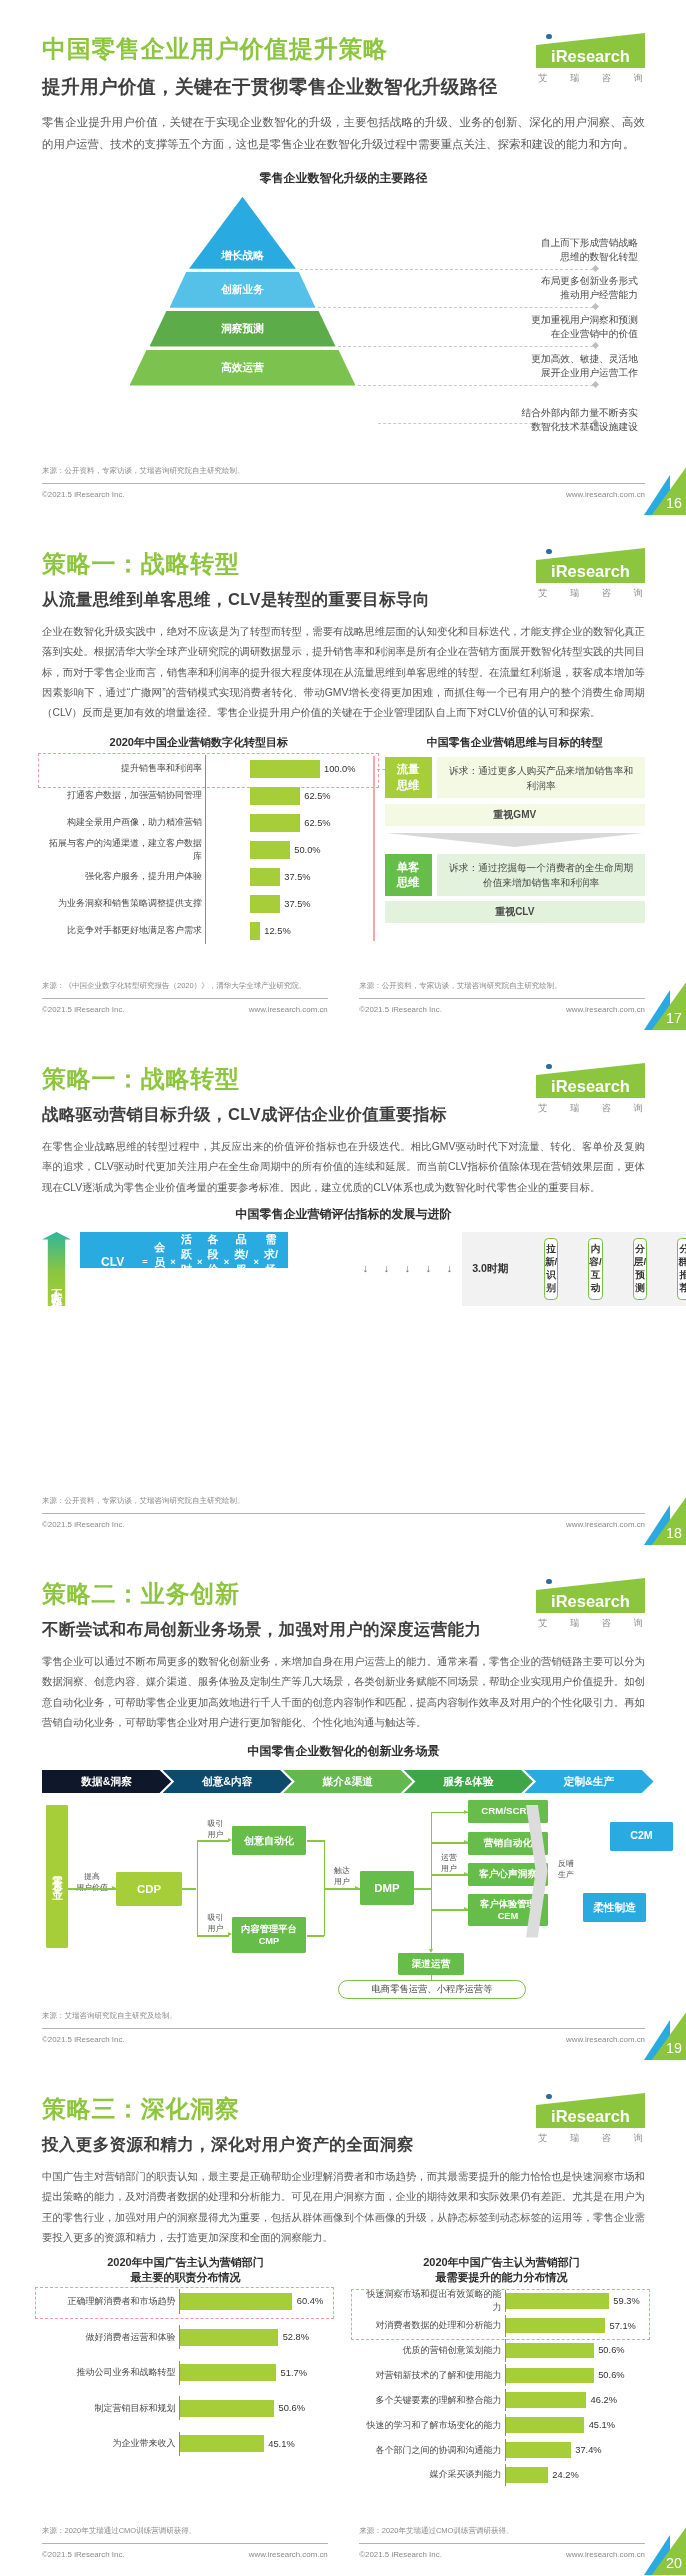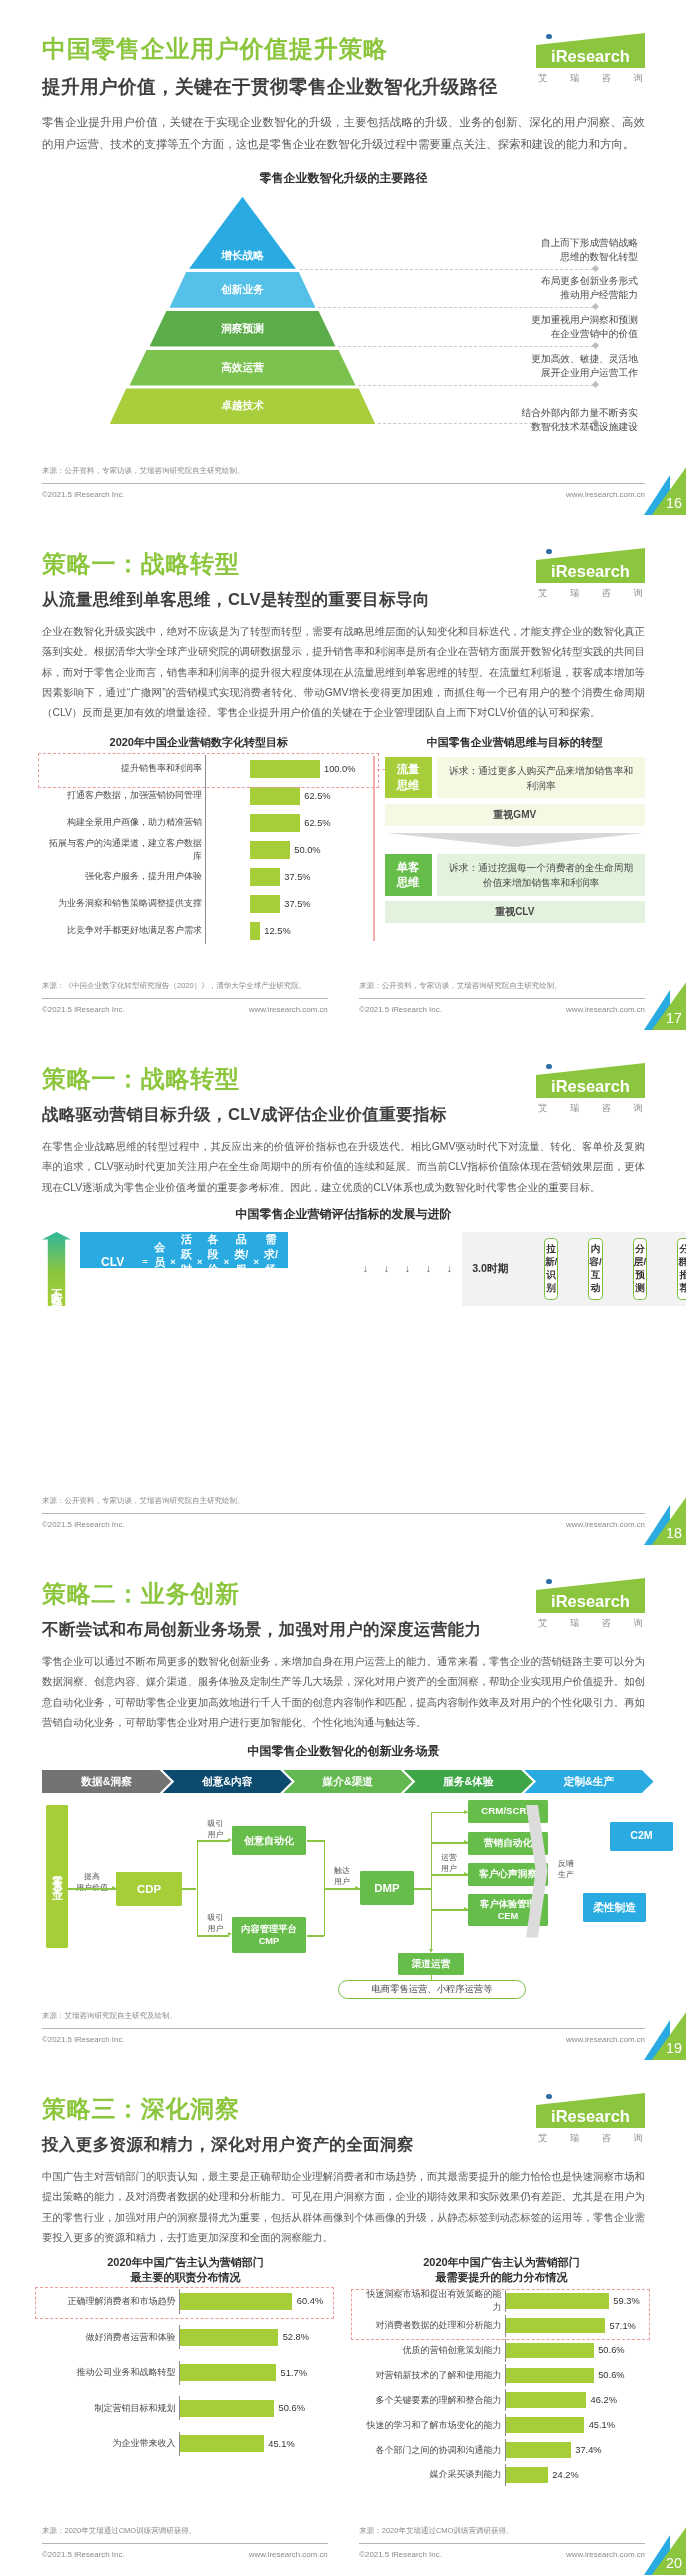--- a/index.html
+++ b/index.html
@@ -86,21 +86,21 @@
   .era-label{font-weight:700;font-size:10.7px;color:#333;}
   .ebox{background:#fff;border:1.4px solid #7AC143;border-radius:4.3px;margin:0 7.2px;padding:4.3px 0;text-align:center;font-weight:700;font-size:9.7px;color:#333;}
   .g4 .ebox{margin:0 15.7px;}
   .s3-tri{height:14.3px;background:#CFCFCF;clip-path:polygon(0 100%,50% 0,100% 100%);margin:5.7px 0;}
 
   
   .chev-row{display:flex;margin-top:10px;}
   .chev{height:23px;display:flex;align-items:center;justify-content:center;color:#fff;font-weight:700;font-size:10.7px;flex:1;margin-right:-8.6px;}
   .chev-first{clip-path:polygon(0 0,91% 0,100% 50%,91% 100%,0 100%);}
   .chev-mid{clip-path:polygon(0 0,91% 0,100% 50%,91% 100%,0 100%,9% 50%);}
-  .cv1{background:#737373}.cv2{background:#0c4a6e}.cv3{background:#63B94F}.cv4{background:#3EA647}.cv5{background:#29ABE2}
+  .cv1{background:#0f172a}.cv2{background:#0c4a6e}.cv3{background:#63B94F}.cv4{background:#3EA647}.cv5{background:#29ABE2}
   .flow{position:relative;height:197px;margin-top:7.2px;}
   .fb{position:absolute;display:flex;align-items:center;justify-content:center;color:#fff;font-weight:700;text-align:center;font-size:10px;line-height:1.3;border-radius:1.4px;}
   .fb-lg{background:#A5CE39;} .fb-g{background:#67BD4A;} .fb-b{background:#29ABE2;}
   .fb-outline{position:absolute;display:flex;align-items:center;justify-content:center;background:#fff;border:1.4px solid #7AC143;border-radius:10.7px;color:#4A4A4A;font-size:9.3px;}
   .fb-vert{writing-mode:vertical-rl;letter-spacing:4.3px;font-size:10.7px;}
   .flabel{position:absolute;font-size:7.9px;color:#555;text-align:center;line-height:1.35;}
   .ln{position:absolute;background:#8CC63E;}
   .ah-r{position:absolute;width:0;height:0;border-top:2.9px solid transparent;border-bottom:2.9px solid transparent;border-left:4.3px solid #8CC63E;}
   .ah-d{position:absolute;width:0;height:0;border-left:2.9px solid transparent;border-right:2.9px solid transparent;border-top:4.3px solid #8CC63E;}
   .gray-chev{position:absolute;background:#DCDCDC;clip-path:polygon(0 0,55% 0,100% 50%,55% 100%,0 100%,45% 50%);}
@@ -138,21 +138,20 @@
     <div class="slide-title">中国零售企业用户价值提升策略</div>
     <div class="slide-sub sub-lg">提升用户价值，关键在于贯彻零售企业数智化升级路径</div>
     <div class="body-text" style="font-size:11.4px;">零售企业提升用户价值，关键在于实现企业数智化的升级，主要包括战略的升级、业务的创新、深化的用户洞察、高效的用户运营、技术的支撑等五个方面，这也是零售企业在数智化升级过程中需要重点关注、探索和建设的能力和方向。</div>
     <div class="chart-title">零售企业数智化升级的主要路径</div>
     <div class="pyr-wrap">
       <div class="pyr">
         <div class="pyr-level pl1">增长战略</div>
         <div class="pyr-level pl2">创新业务</div>
         <div class="pyr-level pl3">洞察预测</div>
         <div class="pyr-level pl4">高效运营</div>
-        <div class="pyr-level pl5">卓越技术</div>
       </div>
       <div class="pyr-dash" style="top:79px;left:258px;width:293px;"></div>
       <div class="pyr-dash" style="top:117px;left:276px;width:275px;"></div>
       <div class="pyr-dash" style="top:156px;left:296px;width:255px;"></div>
       <div class="pyr-dash" style="top:195px;left:316px;width:235px;"></div>
       <div class="pyr-dash" style="top:233px;left:336px;width:215px;"></div>
       <div class="pyr-note pre" style="top:46px;">自上而下形成营销战略
 思维的数智化转型</div>
       <div class="pyr-note pre" style="top:84px;">布局更多创新业务形式
 推动用户经营能力</div>
@@ -405,21 +404,21 @@
     <div class="logo-cn">
         <span>艾</span>
         <span>瑞</span>
         <span>咨</span>
         <span>询</span>
       </div>
   </div>
   <div class="content">
     <div class="slide-title">策略二：业务创新</div>
     <div class="slide-sub">不断尝试和布局创新业务场景，加强对用户的深度运营能力</div>
-    <div class="body-text">零售企业可以通过不断布局更多的数智化创新业务，来增加自身在用户运营上的能力。通常来看，零售企业的营销链路主要可以分为数据洞察、创意内容、媒介渠道、服务体验及定制生产等几大场景，深化对用户资产的全面洞察，帮助企业实现用户价值提升。如创意自动化业务，可帮助零售企业更加高效地进行千人千面的创意内容制作和匹配，提高内容制作效率及对用户的个性化吸引力。再如营销自动化业务，可帮助零售企业对用户进行更加智能化、个性化地沟通与触达等。</div>
+    <div class="body-text">零售企业可以通过不断布局更多的数智化创新业务，来增加自身在用户运营上的能力。通常来看，零售企业的营销链路主要可以分为数据洞察、创意内容、媒介渠道、服务体验及定制生产等几大场景，各类创新业务赋能不同场景，帮助企业实现用户价值提升。如创意自动化业务，可帮助零售企业更加高效地进行千人千面的创意内容制作和匹配，提高内容制作效率及对用户的个性化吸引力。再如营销自动化业务，可帮助零售企业对用户进行更加智能化、个性化地沟通与触达等。</div>
     <div class="chart-title" style="margin-top:10px;">中国零售企业数智化的创新业务场景</div>
     <div class="chev-row">
       <div class="chev chev-first cv1">数据&amp;洞察</div>
       <div class="chev chev-mid cv2">创意&amp;内容</div>
       <div class="chev chev-mid cv3">媒介&amp;渠道</div>
       <div class="chev chev-mid cv4">服务&amp;体验</div>
       <div class="chev chev-mid cv5">定制&amp;生产</div>
     </div>
     <div class="flow">
       <div class="fb fb-lg fb-vert pre" style="left:4.3px;top:4.3px;width:21.5px;height:143px;">零售企业</div>

